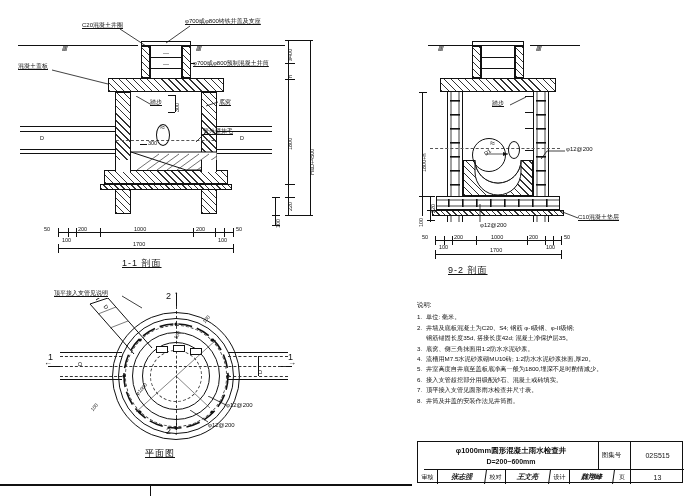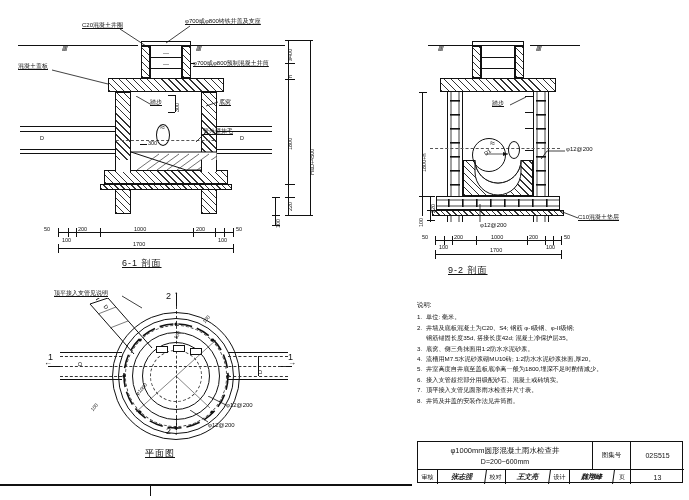--- a/index.html
+++ b/index.html
@@ -196,21 +196,21 @@
 
     <div class="dim" style="left:44px;top:226px;">50</div>
     <div class="dim" style="left:78px;top:226px;">200</div>
     <div class="dim" style="left:134px;top:226px;">1000</div>
     <div class="dim" style="left:196px;top:226px;">200</div>
     <div class="dim" style="left:236px;top:226px;">50</div>
     <div class="dim" style="left:62px;top:237px;">100</div>
     <div class="dim" style="left:218px;top:237px;">100</div>
     <div class="dim" style="left:133px;top:241px;">1700</div>
 
-    <div class="ttl" style="left:122px;top:258px;">6-1 剖面</div>
+    <div class="ttl" style="left:122px;top:258px;">1-1 剖面</div>
   </div>
 
   <div class="abs" style="left:400px;top:0;width:289px;height:290px;">
 
     <div class="ground" style="left:28px;top:45px;width:45px;"></div>
     <div class="ground" style="left:130px;top:45px;width:50px;"></div>
     <div class="gh" style="left:38px;top:45px;">/////</div>
     <div class="gh" style="left:136px;top:45px;">/////</div>
 
     <div class="solidfill" style="left:72px;top:41px;width:52px;height:5px;"></div>
@@ -477,21 +477,21 @@
         </div>
       <div class="nrow">
           <span class="nnum">8.</span>
           <span class="ntxt">井筒及井盖的安装作法见井筒图。</span>
         </div>
     </div>
   </div>
 
   <div class="tb" style="left:417px;top:441px;width:266px;height:42px;">
 
-    <div class="cell bd-r bd-b" style="left:0;top:0;width:175px;height:28px;flex-direction:column;">
+    <div class="cell bd-r bd-b" style="left:6px;top:0;width:175px;height:28px;flex-direction:column;font-weight:bold;">
       <span style="font-size:7.5px;">φ1000mm圆形混凝土雨水检查井</span>
       <span style="font-size:7px;margin-top:2px;">D=200~600mm</span>
     </div>
     <div class="cell bd-r bd-b" style="left:175px;top:0;width:38px;height:28px;font-size:6.5px;">图集号</div>
     <div class="cell bd-b bignum" style="left:213px;top:0;width:53px;height:28px;">02S515</div>
 
     <div class="cell bd-r" style="left:0;top:28px;width:20px;height:14px;font-size:6px;">审核</div>
     <div class="cell bd-r hand" style="left:20px;top:28px;width:48px;height:14px;">张志强</div>
     <div class="cell bd-r" style="left:68px;top:28px;width:20px;height:14px;font-size:6px;">校对</div>
     <div class="cell bd-r hand" style="left:88px;top:28px;width:44px;height:14px;">王文亮</div>

